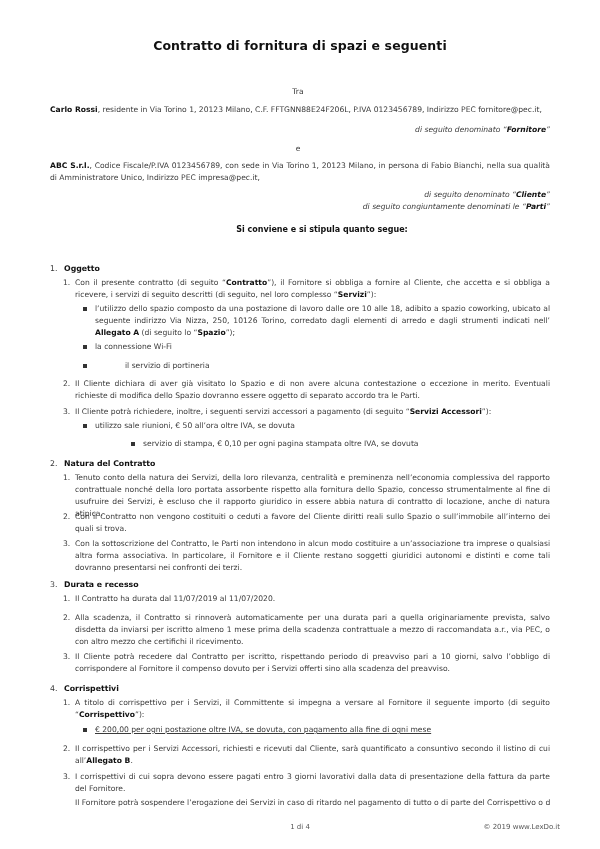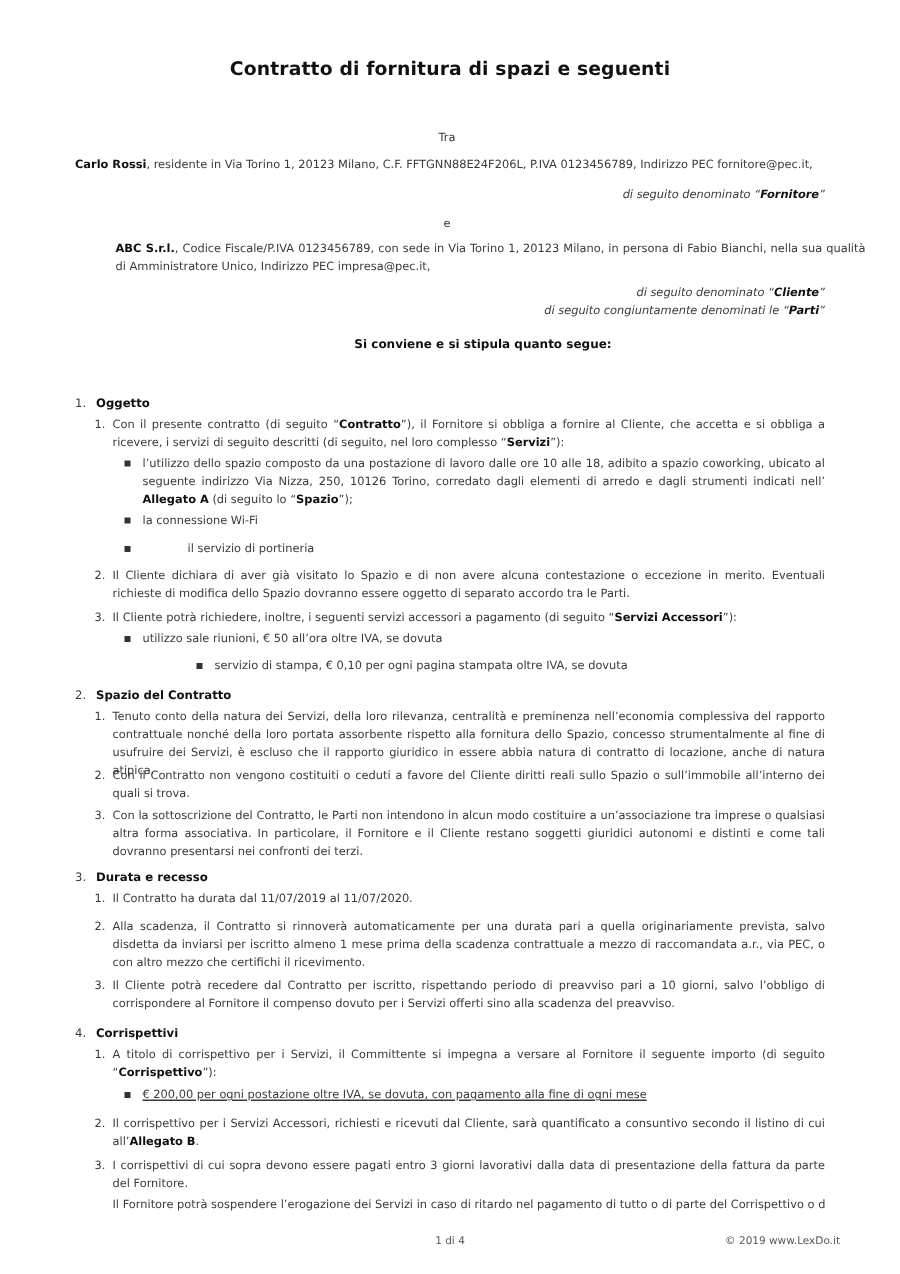--- a/index.html
+++ b/index.html
@@ -35,21 +35,21 @@
 
   <div class="block" style="top:104px;">
     <b>Carlo Rossi</b><span>, residente in Via Torino 1, 20123 Milano, C.F. FFTGNN88E24F206L, P.IVA 0123456789, Indirizzo PEC fornitore@pec.it,</span>
   </div>
   <div class="right" style="top:124px;">
     <span>di seguito denominato “</span><b>Fornitore</b><span>”</span>
   </div>
 
   <div class="center" style="top:143px;">e</div>
 
-  <div class="block" style="top:160px;margin-left:27px;">
+  <div class="block" style="top:160px;">
     <b>ABC S.r.l.</b><span>, Codice Fiscale/P.IVA 0123456789, con sede in Via Torino 1, 20123 Milano, in persona di Fabio Bianchi, nella sua qualità di Amministratore Unico, Indirizzo PEC impresa@pec.it,</span>
   </div>
   <div class="right" style="top:189px;">
     <span>di seguito denominato “</span><b>Cliente</b><span>”</span>
   </div>
   <div class="right" style="top:201px;">
     <span>di seguito congiuntamente denominati le “</span><b>Parti</b><span>”</span>
   </div>
 
   <div class="center" style="top:224px; font-weight:bold; color:#111; font-size:8px;padding-left:24px;">Si conviene e si stipula quanto segue:</div>
@@ -79,21 +79,21 @@
     <span>Il Cliente potrà richiedere, inoltre, i seguenti servizi accessori a pagamento (di seguito “</span><b>Servizi Accessori</b><span>”):</span>
   </div>
   <div class="bullet" style="top:420px;">
     <span class="sq"></span><span>utilizzo sale riunioni, € 50 all’ora oltre IVA, se dovuta</span>
   </div>
   <div class="bullet" style="top:438px;margin-left:48px;">
     <span class="sq"></span><span>servizio di stampa, € 0,10 per ogni pagina stampata oltre IVA, se dovuta</span>
   </div>
 
   <div class="sec-title" style="top:458px;">
-    <span class="sec-num">2.</span><span>Spazio del Contratto</span>
+    <span class="sec-num">2.</span><span>Natura del Contratto</span>
   </div>
   <div class="item" style="top:472px;">
     <span class="num">1.</span><span>Tenuto conto della natura dei Servizi, della loro rilevanza, centralità e preminenza nell’economia complessiva del rapporto contrattuale nonché della loro portata assorbente rispetto alla fornitura dello Spazio, concesso strumentalmente al fine di usufruire dei Servizi, è escluso che il rapporto giuridico in essere abbia natura di contratto di locazione, anche di natura atipica.</span>
   </div>
   <div class="item" style="top:511px;">
     <span class="num">2.</span><span>Con il Contratto non vengono costituiti o ceduti a favore del Cliente diritti reali sullo Spazio o sull’immobile all’interno dei quali si trova.</span>
   </div>
   <div class="item" style="top:538px;">
     <span class="num">3.</span><span>Con la sottoscrizione del Contratto, le Parti non intendono in alcun modo costituire a un’associazione tra imprese o qualsiasi altra forma associativa. In particolare, il Fornitore e il Cliente restano soggetti giuridici autonomi e distinti e come tali dovranno presentarsi nei confronti dei terzi.</span>
   </div>

